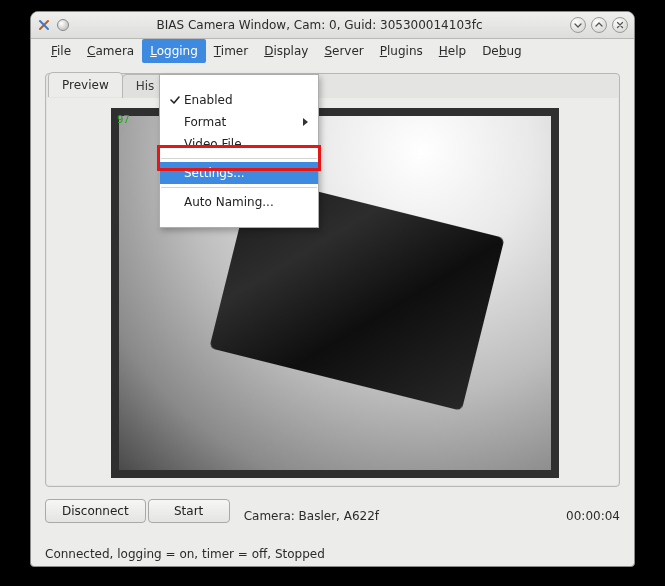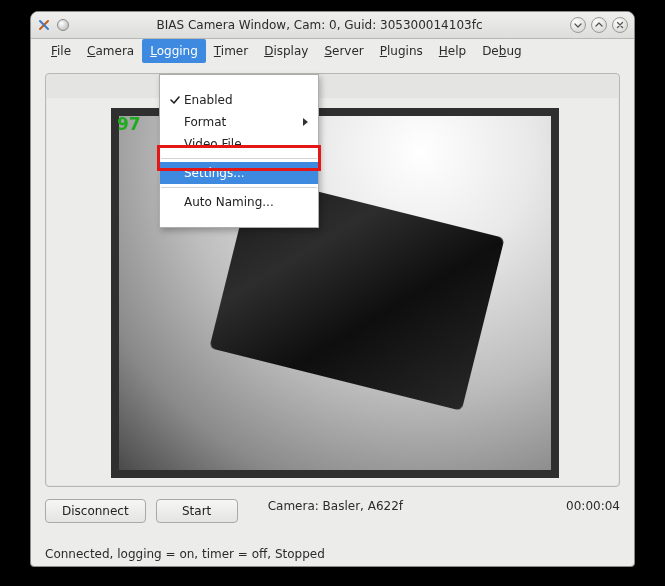--- a/index.html
+++ b/index.html
@@ -29,32 +29,32 @@
   .tab.inactive { background: #e0e0de; color:#3b3b3b; top: 2px; padding-top:4px; padding-bottom:4px; }
   .tabbody { position: absolute; left: 1px; right: 1px; top: 24px; bottom: 1px; background: #ececea; border-radius: 0 0 3px 3px; }
   .preview-frame { position:absolute; left:64px; top:10px; width:448px; height:370px; background:#2f2f2f; }
   .preview-frame::before { content:""; position:absolute; left:8px; top:8px; right:8px; bottom:8px; background:
     radial-gradient(circle at 70% 10%, #ffffff 0%, #e9e9e9 25%, #bdbdbd 55%, #8a8a8a 80%, #4a4a4a 100%);
   }
   .preview-frame::after{ content:""; position:absolute; left:26%; top:26%; width:58%; height:48%;
     background: linear-gradient(135deg,#1a1a1a 0%, #2d2d2d 30%, #0e0e0e 60%, #272727 100%);
     transform: rotate(14deg); border-radius:6px; filter: blur(0.3px);
   }
-  .fps-label { position:absolute; left:70px; top:16px; font-size:17px; color:#1eab1e; font-weight:700; }
+  .fps-label { position:absolute; left:70px; top:16px; font-size:10px; color:#1eab1e; font-weight:400; }
   
   .dropdown { position:absolute; left:113px; top:0px; width:160px; background:#fff; border:1px solid #adadab; box-shadow: 2px 3px 6px rgba(0,0,0,0.25); padding:14px 0; font-size:12px; color:#222; z-index:50; }
   .dd-item { display:flex; align-items:center; height:22px; padding:0 10px 0 6px; cursor:default; position:relative; }
   .dd-item .chk { width:18px; display:inline-flex; justify-content:center; }
   .dd-item .lbl { flex:1; }
   .dd-item .arrow { width:0; height:0; border-top:4px solid transparent; border-bottom:4px solid transparent; border-left:5px solid #333; }
   .dd-sep { height:1px; background:#d4d4d2; margin:3px 1px; }
   .dd-item.hover { background:#3e8ae0; color:#fff; }
   .dd-highlight { position:absolute; border:3px solid #e41717; pointer-events:none; z-index:60; }
   
-  .bottom1 { display:flex; align-items:flex-start; gap:10px; margin-top:12px; font-size:12px; color:#2b2b2b; }
+  .bottom1 { display:flex; align-items:flex-end; gap:2px; margin-top:12px; font-size:12px; color:#2b2b2b; }
   .btn { height:24px; padding:0 16px; border:1px solid #a9a9a6; border-radius:4px; background: linear-gradient(#f6f6f5,#e4e4e2); font-size:12px; color:#222; cursor:default; }
   .spacer { flex:1; }
   .bottom2 { margin-top:24px; font-size:12px; color:#2b2b2b; }
 </style>
 </head>
 <body>
 
 <div class="shadow"></div>
 
 <div class="window">
@@ -97,20 +97,24 @@
     <div class="menu-item"><span class="ul">D</span><span>isplay</span></div>
     <div class="menu-item"><span class="ul">S</span><span>erver</span></div>
     <div class="menu-item"><span class="ul">P</span><span>lugins</span></div>
     <div class="menu-item"><span class="ul">H</span><span>elp</span></div>
     <div class="menu-item"><span>De</span><span class="ul">b</span><span>ug</span></div>
   </div>
 
   <div class="client">
 
     <div class="tabhost">
+      <div class="tabstrip">
+        <div class="tab">Preview</div>
+        <div class="tab inactive">His</div>
+      </div>
       <div class="tabbody">
         <div class="preview-frame"></div>
         <div class="fps-label">97</div>
       </div>
 
       <div class="dropdown">
         <div class="dd-item">
           <span class="chk">
               <svg width="12" height="12" viewBox="0 0 12 12">
                 <path d="M2 6 L5 9 L10 3" stroke="#222" stroke-width="1.6" fill="none" stroke-linecap="round" stroke-linejoin="round"></path>

